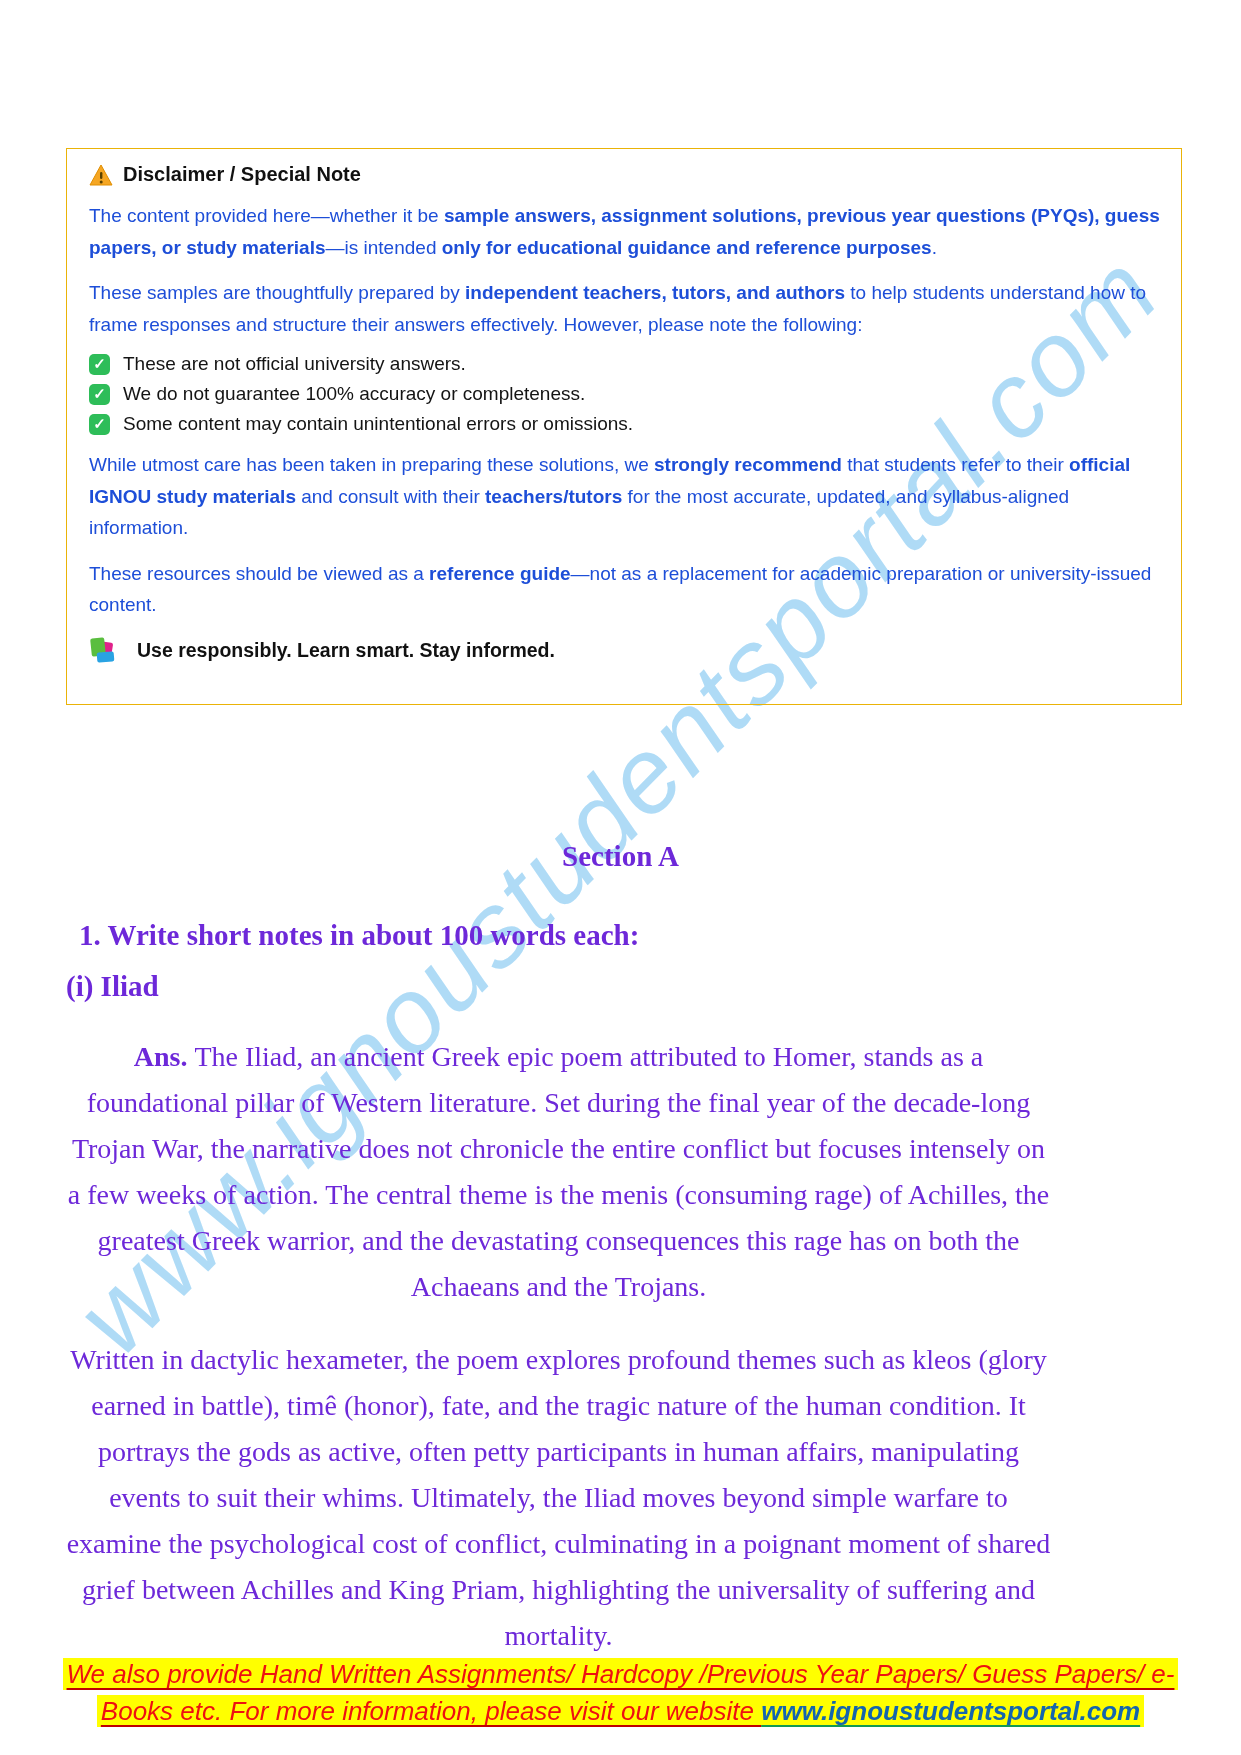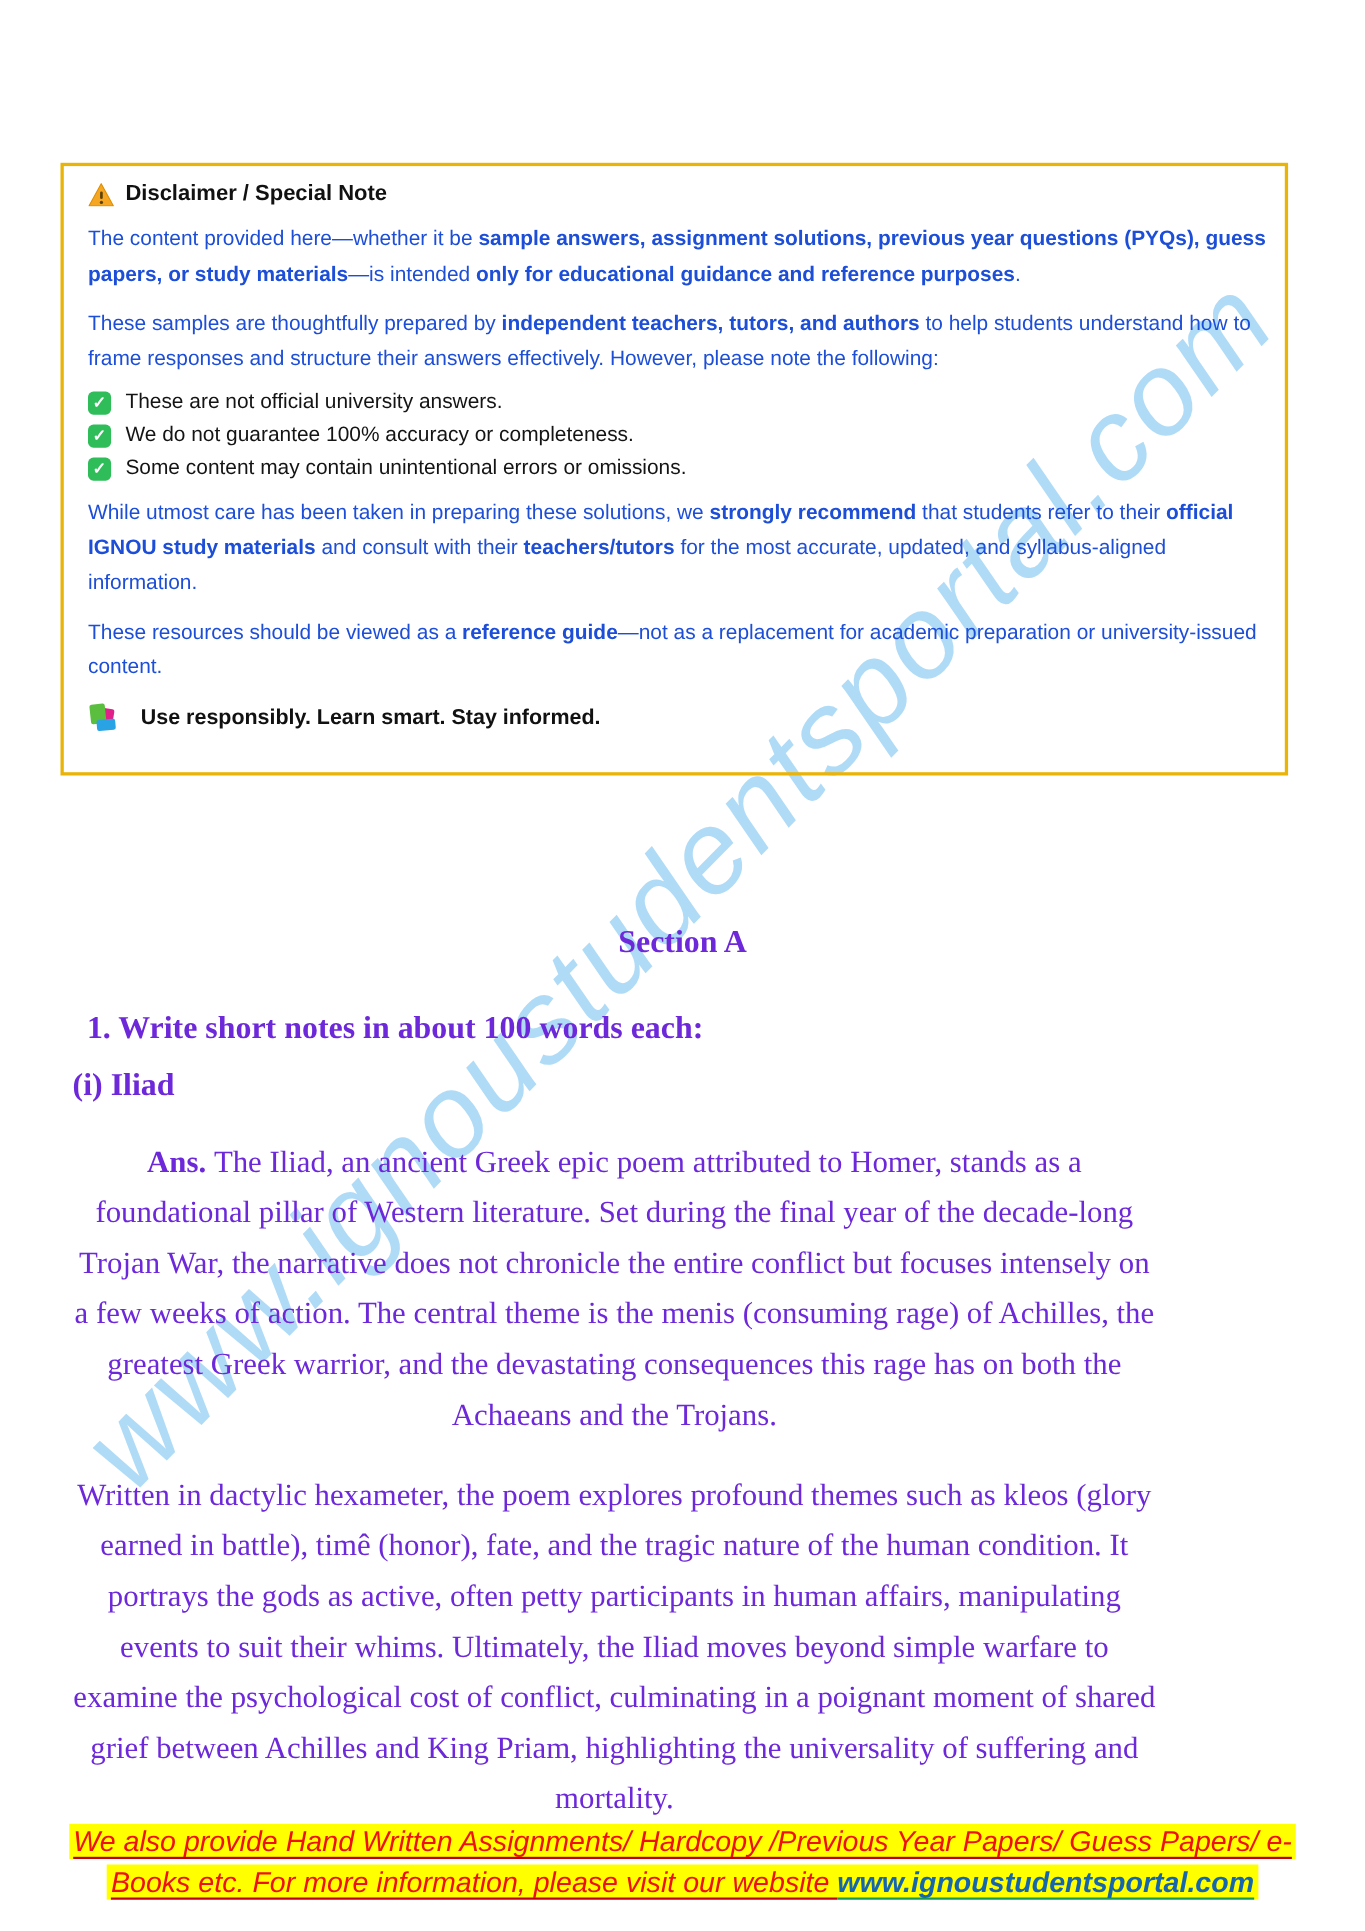--- a/index.html
+++ b/index.html
@@ -23,23 +23,23 @@
     letter-spacing:3px;
     color:#a7d8f6;
     opacity:.9;
     white-space:nowrap;
     z-index:0;
     pointer-events:none;
   }
   
   .disclaimer {
     position:absolute;
-    left:55px; top:148px;
+    left:66px; top:148px;
     width:1116px; height:557px;
-    border:3px solid #eab308;
+    border:1px solid #eab308;
     padding:14px 10px 10px 22px;
     z-index:1;
     background:transparent;
   }
   .d-title-row { display:flex; align-items:center; gap:10px; }
   .d-title { font-size:20px; font-weight:700; color:#111; }
   .warn-icon { width:24px; height:22px; flex:none; display:inline-block; }
   .d-par { font-size:19px; line-height:1.66; margin:14px 0 0 0; color:#1d4ed8; }
   .b { font-weight:700; }
   .bullets { margin:13px 0 0 0; }

